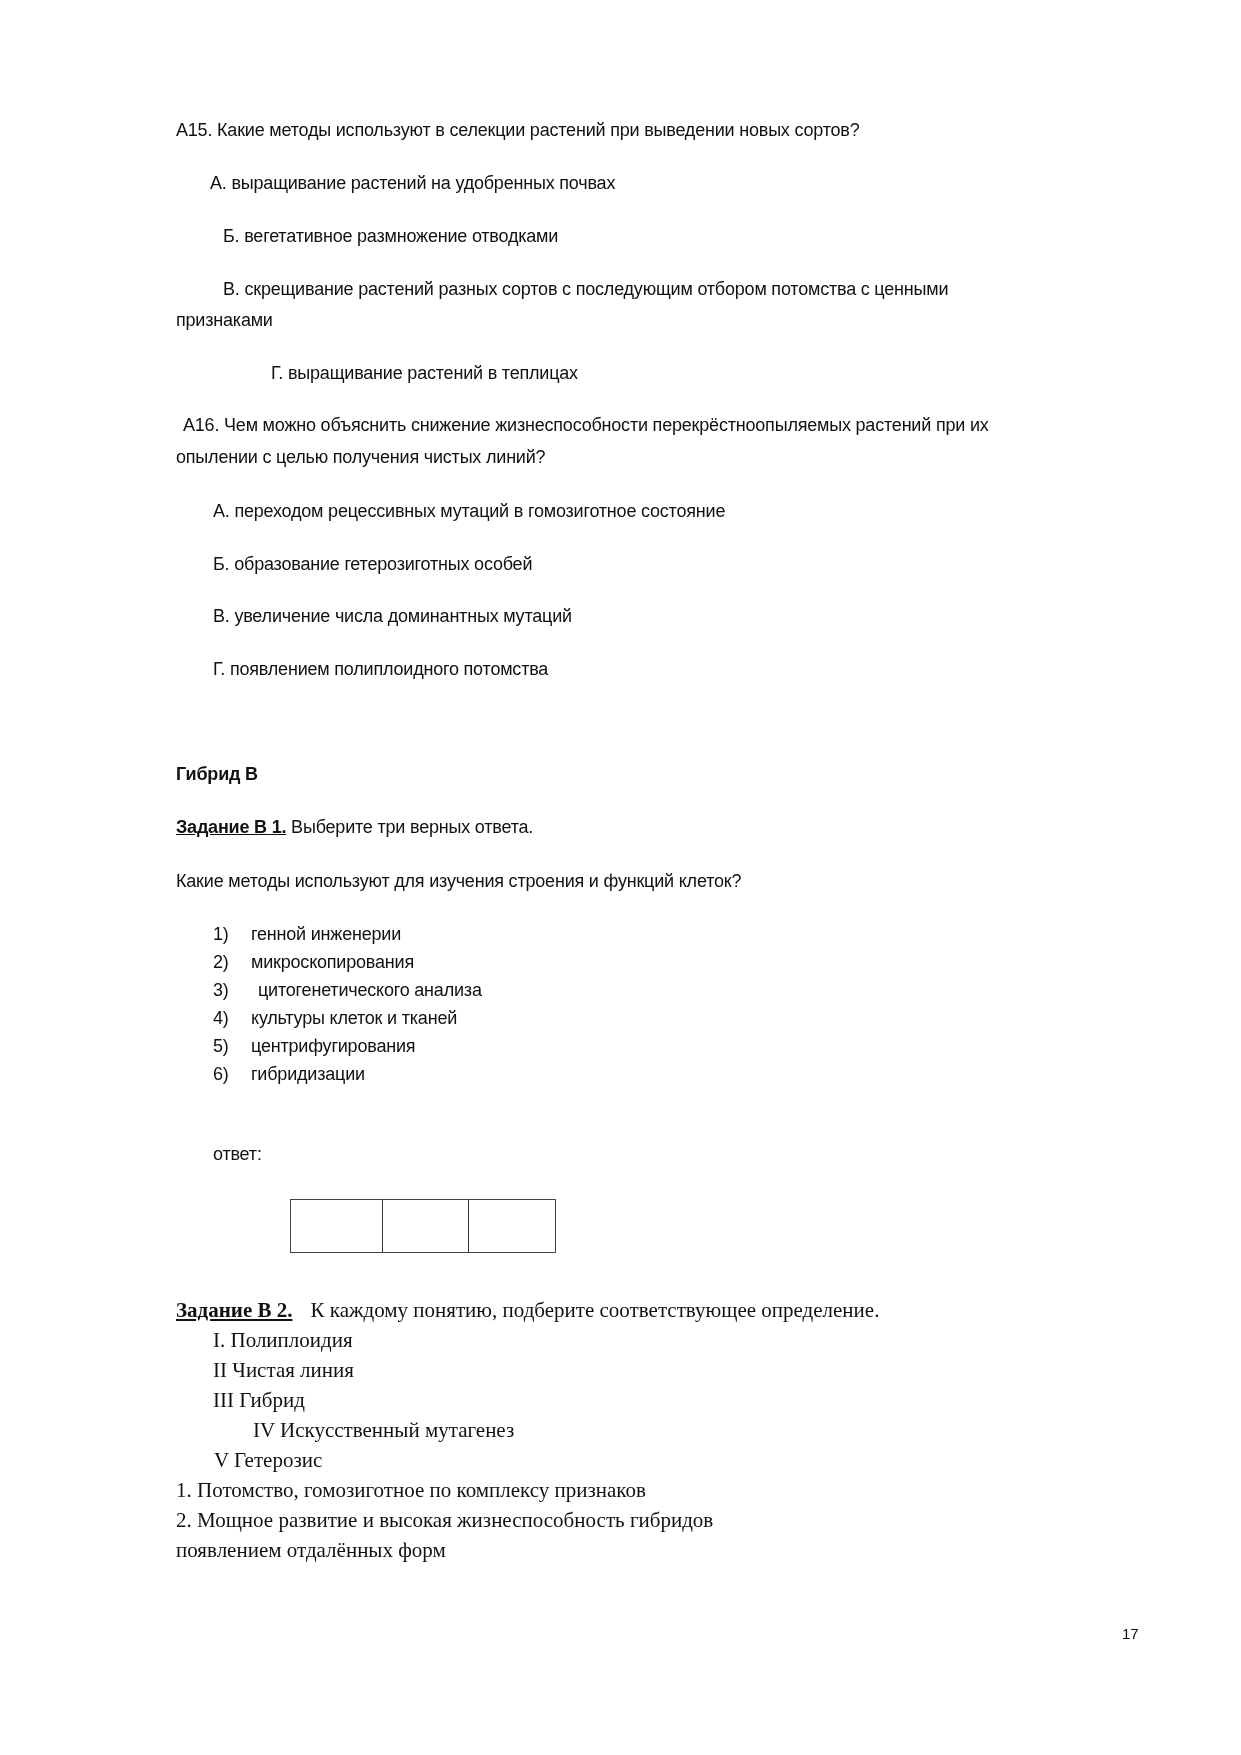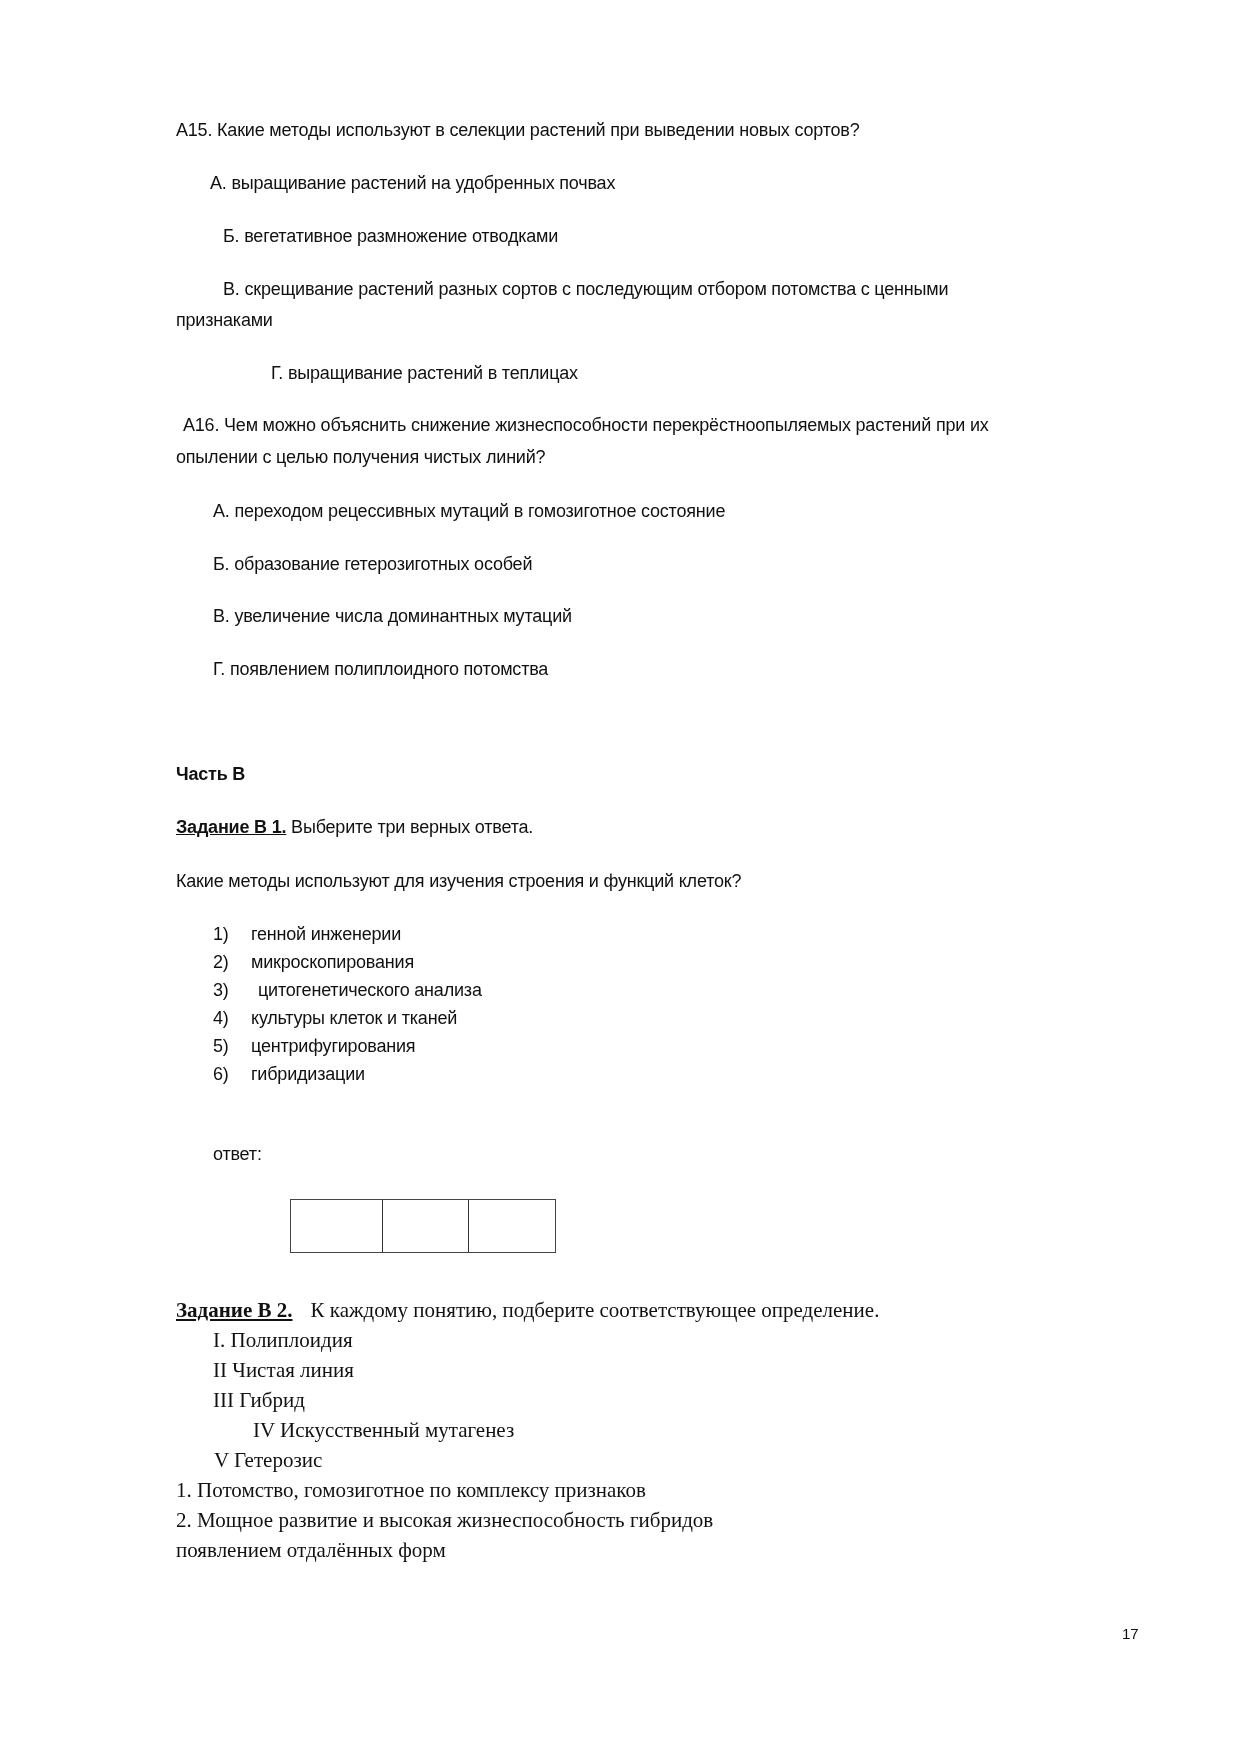--- a/index.html
+++ b/index.html
@@ -25,21 +25,21 @@
 <div class="line sans" style="left:176px; top:311px;">признаками</div>
 <div class="line sans" style="left:223px; top:364px;margin-left:48px;">Г. выращивание растений в теплицах</div>
 
 <div class="line sans" style="left:183px; top:416px;">А16. Чем можно объяснить снижение жизнеспособности перекрёстноопыляемых растений при их</div>
 <div class="line sans" style="left:176px; top:448px;">опылении с целью получения чистых линий?</div>
 <div class="line sans" style="left:213px; top:502px;">А. переходом рецессивных мутаций в гомозиготное состояние</div>
 <div class="line sans" style="left:213px; top:555px;">Б. образование гетерозиготных особей</div>
 <div class="line sans" style="left:213px; top:607px;">В. увеличение числа доминантных мутаций</div>
 <div class="line sans" style="left:213px; top:660px;">Г. появлением полиплоидного потомства</div>
 
-<div class="line sans bold" style="left:176px; top:765px;">Часть В</div>
+<div class="line sans bold" style="left:176px; top:765px;">Гибрид В</div>
 
 <div class="line sans" style="left:176px; top:818px;">
   <span class="bold ul">Задание В 1.</span><span> Выберите три верных ответа.</span>
 </div>
 <div class="line sans" style="left:176px; top:872px;">Какие методы используют для изучения строения и функций клеток?</div>
 
 <div>
   <div class="line sans" style="left:213px; top:925px;"><span>1)</span><span style="position:absolute; left:38px;">генной инженерии</span></div>
   <div class="line sans" style="left:213px; top:953px;"><span>2)</span><span style="position:absolute; left:38px;">микроскопирования</span></div>
   <div class="line sans" style="left:213px; top:981px;"><span>3)</span><span style="position:absolute; left:38px;margin-left:7px;">цитогенетического анализа</span></div>

